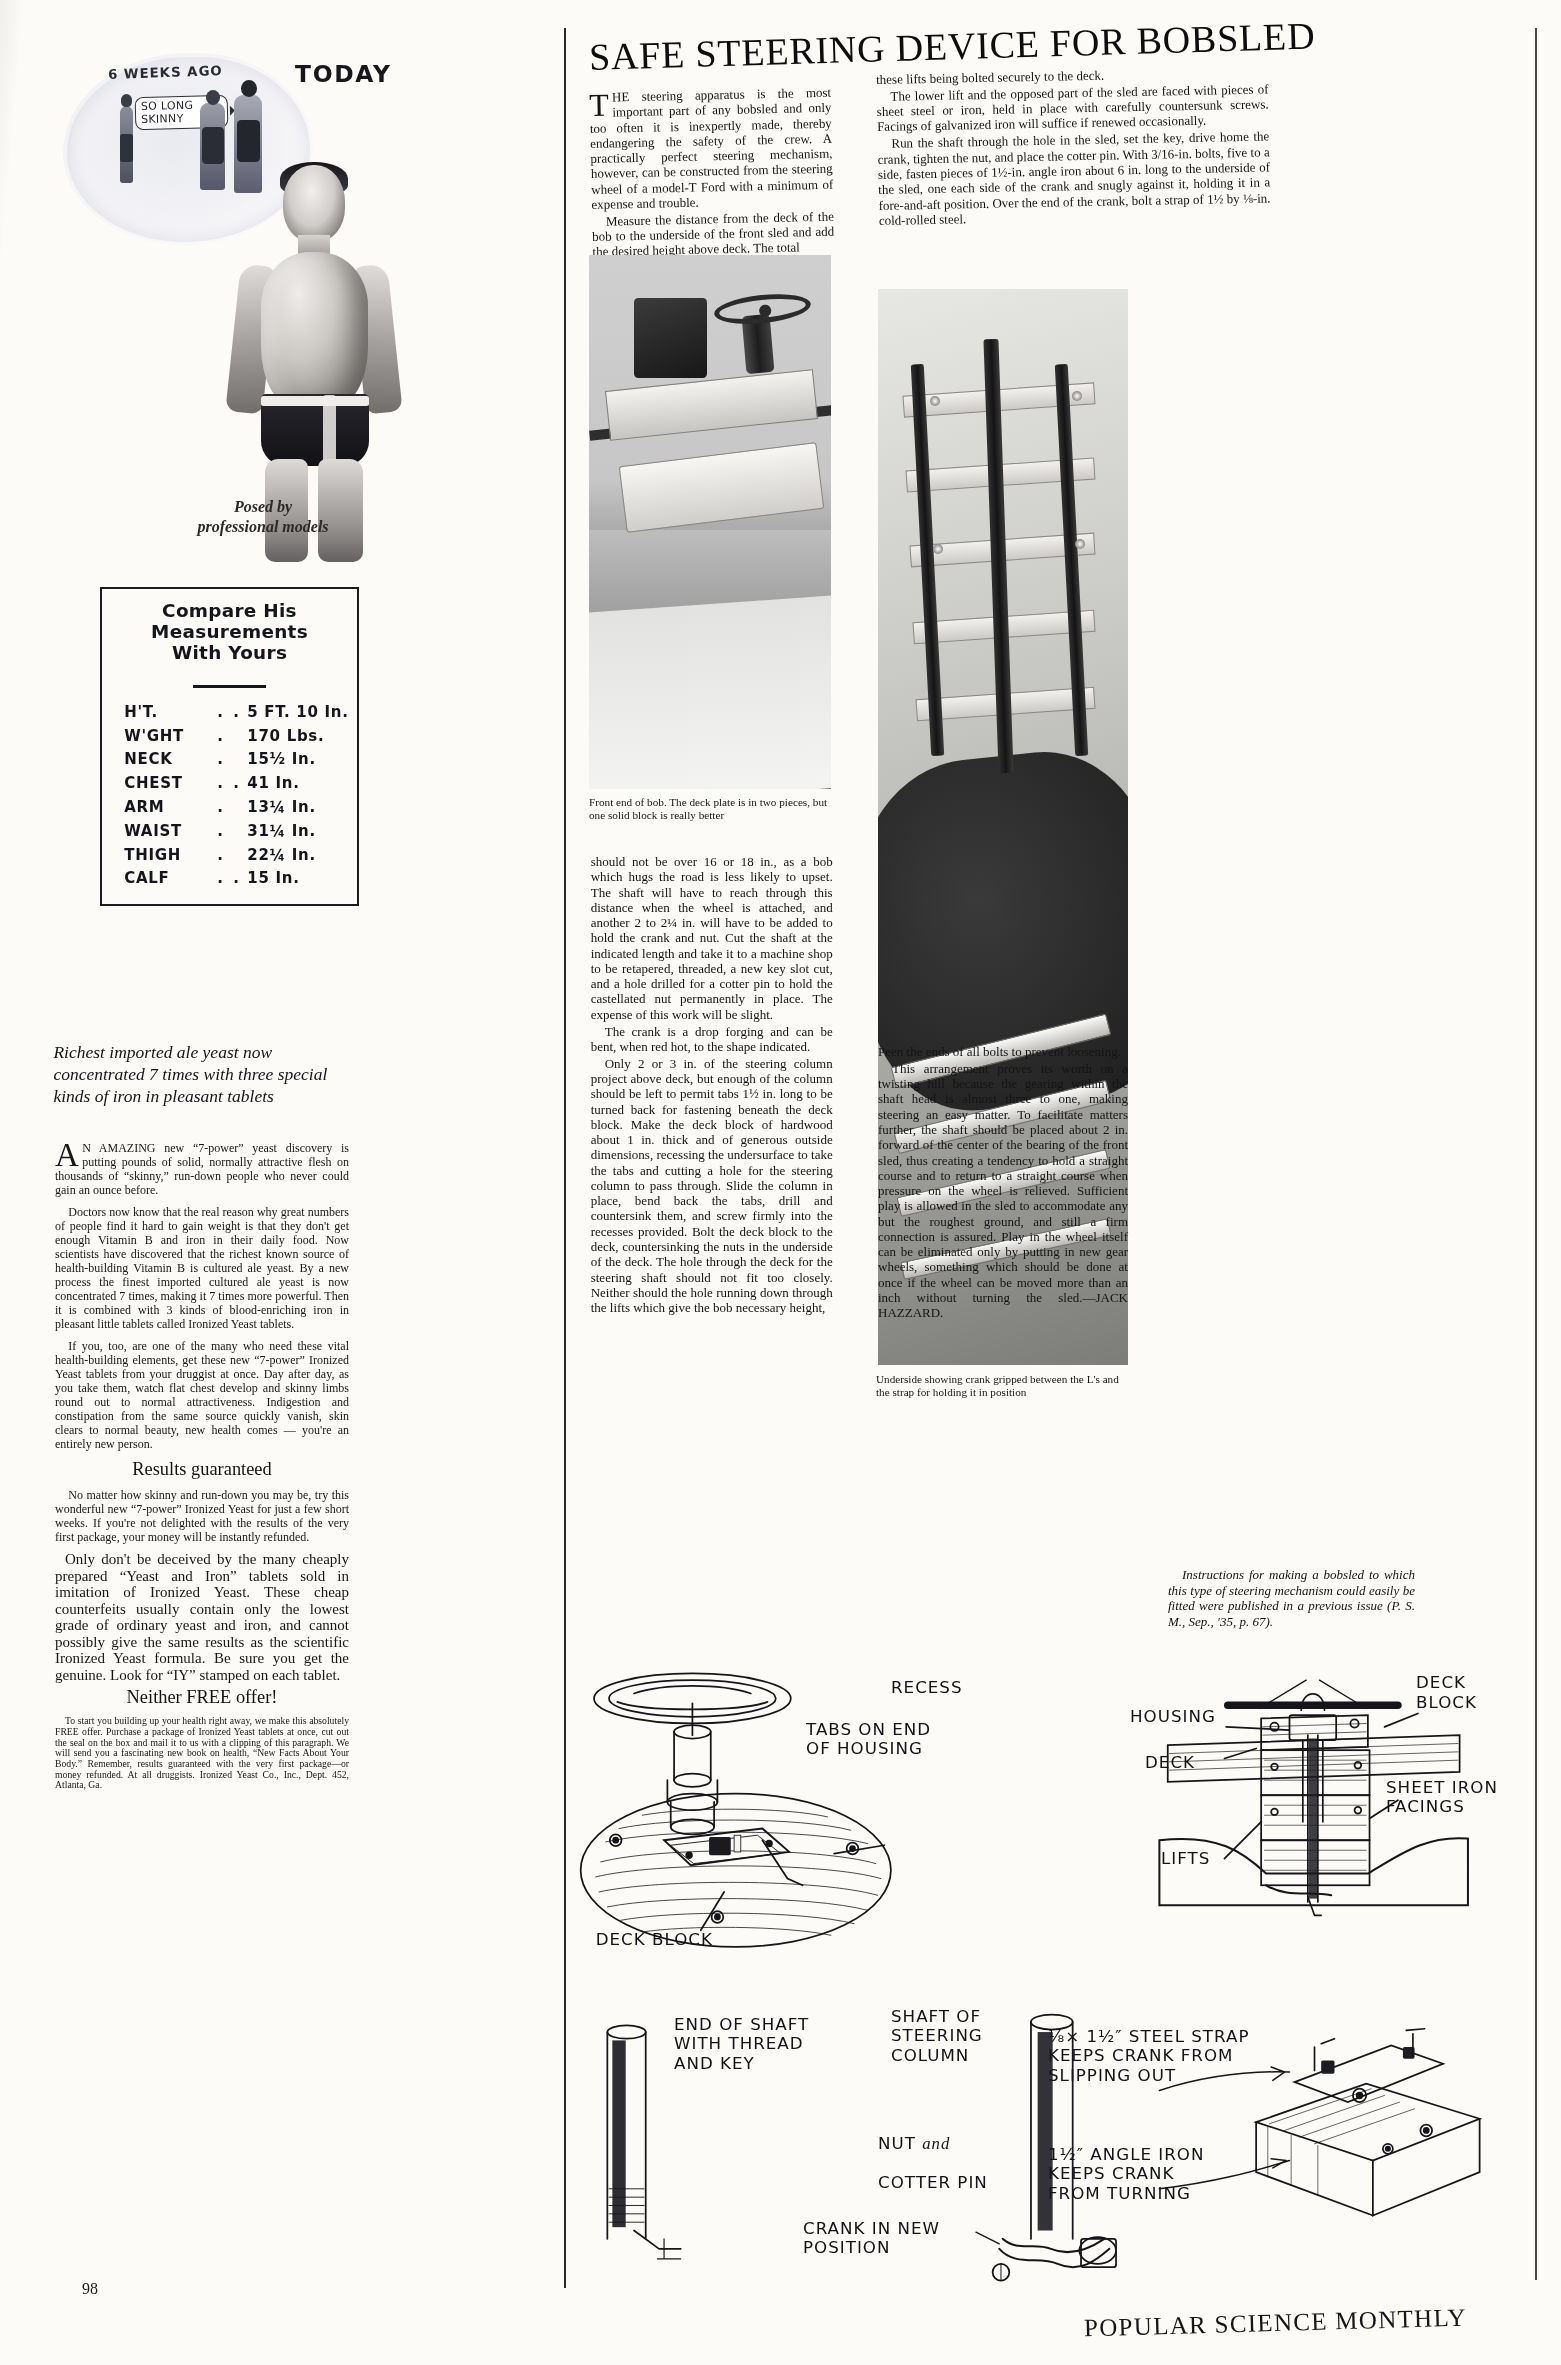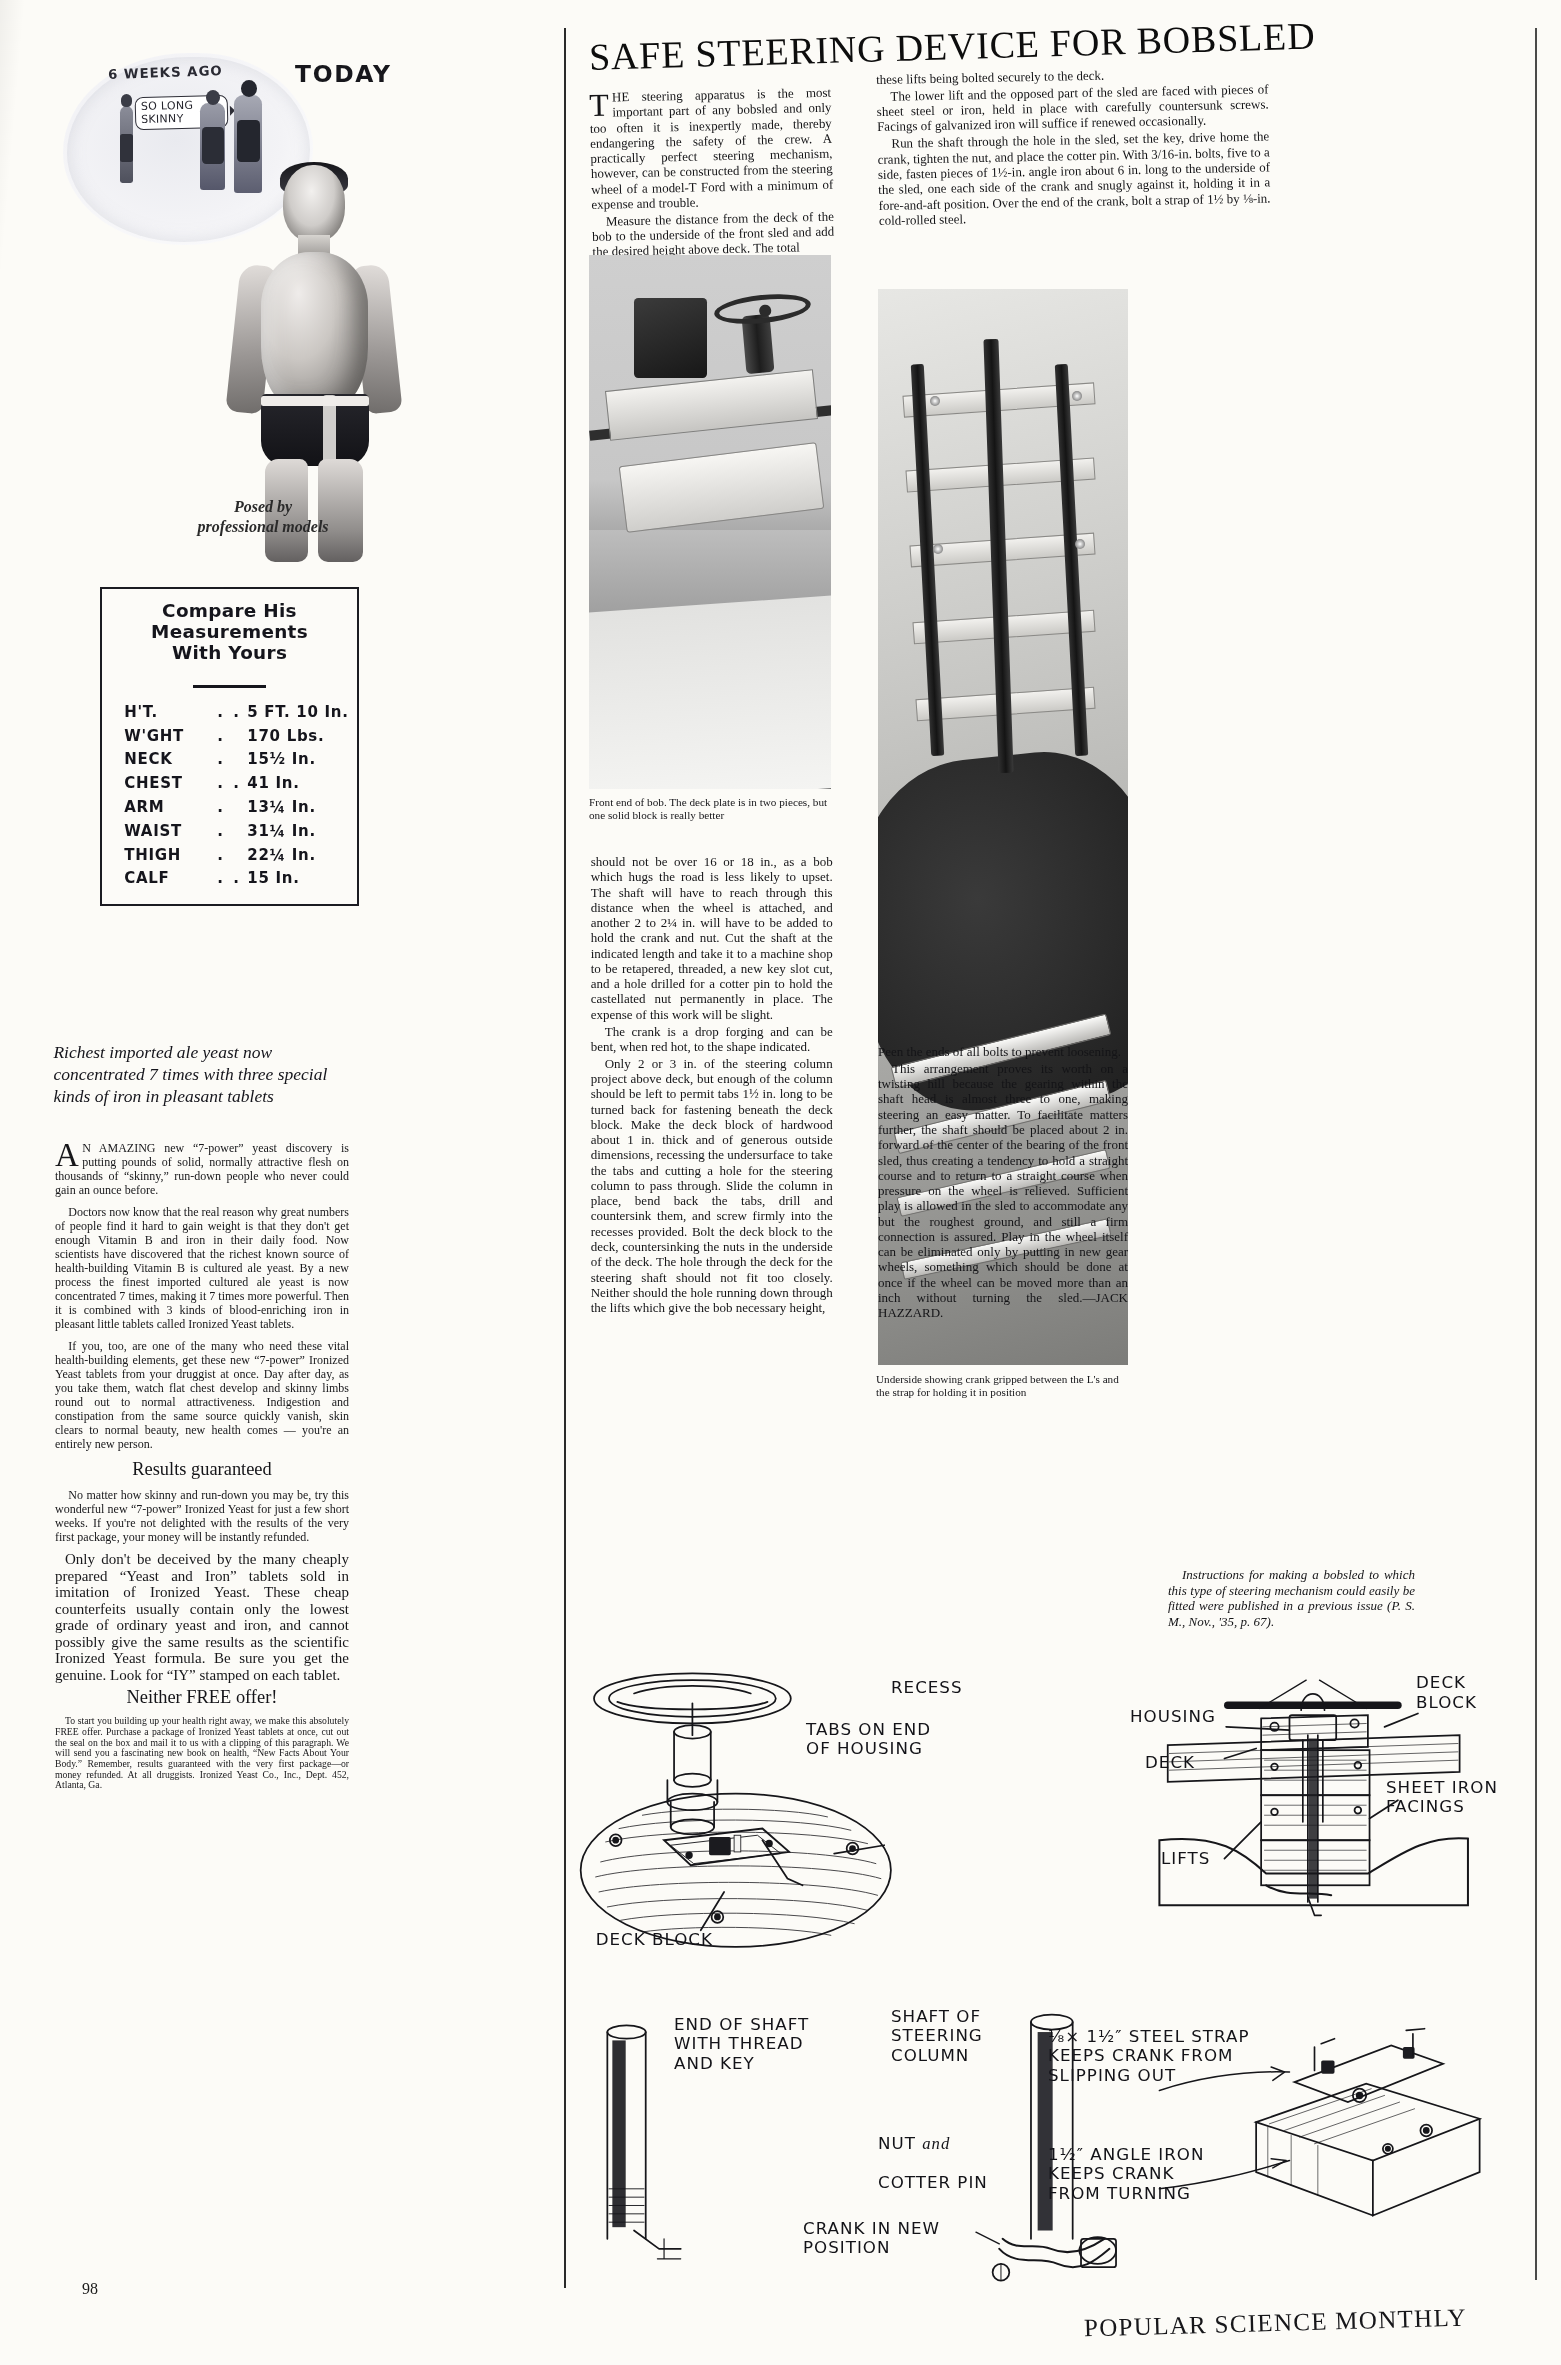--- a/index.html
+++ b/index.html
@@ -524,21 +524,21 @@
       <div class="ph2-runner" style="left:22px; top:951px;width:212px;height:18.4px;transform:rotate(-12deg);"></div>
     </div>
     <div class="cap" id="cap-2">Underside showing crank gripped between the L's and the strap for holding it in position</div>
 
     <div class="col" id="col-c">
       <p class="noind">Peen the ends of all bolts to prevent loosening.</p>
       <p>This arrangement proves its worth on a twisting hill because the gearing within the shaft head is almost three to one, making steering an easy matter. To facilitate matters further, the shaft should be placed about 2 in. forward of the center of the bearing of the front sled, thus creating a tendency to hold a straight course and to return to a straight course when pressure on the wheel is relieved. Sufficient play is allowed in the sled to accommodate any but the roughest ground, and still a firm connection is assured. Play in the wheel itself can be eliminated only by putting in new gear wheels, something which should be done at once if the wheel can be moved more than an inch without turning the sled.—JACK HAZZARD.</p>
     </div>
 
     <div id="italic-note">
-      <p>Instructions for making a bobsled to which this type of steering mechanism could easily be fitted were published in a previous issue (P. S. M., Nov., '35, p. 67).</p>
+      <p>Instructions for making a bobsled to which this type of steering mechanism could easily be fitted were published in a previous issue (P. S. M., Sep., '35, p. 67).</p>
     </div>
 
     <div id="drawings">
 
       <svg class="dw" width="959" height="634" viewBox="0 0 1150 760">
         <g fill="none" stroke="#16161a" stroke-width="2.1" stroke-linecap="round">
 
           <ellipse cx="130" cy="52" rx="118" ry="30"></ellipse>
           <ellipse cx="130" cy="52" rx="100" ry="22"></ellipse>
           <path d="M130 58 L130 96"></path>

